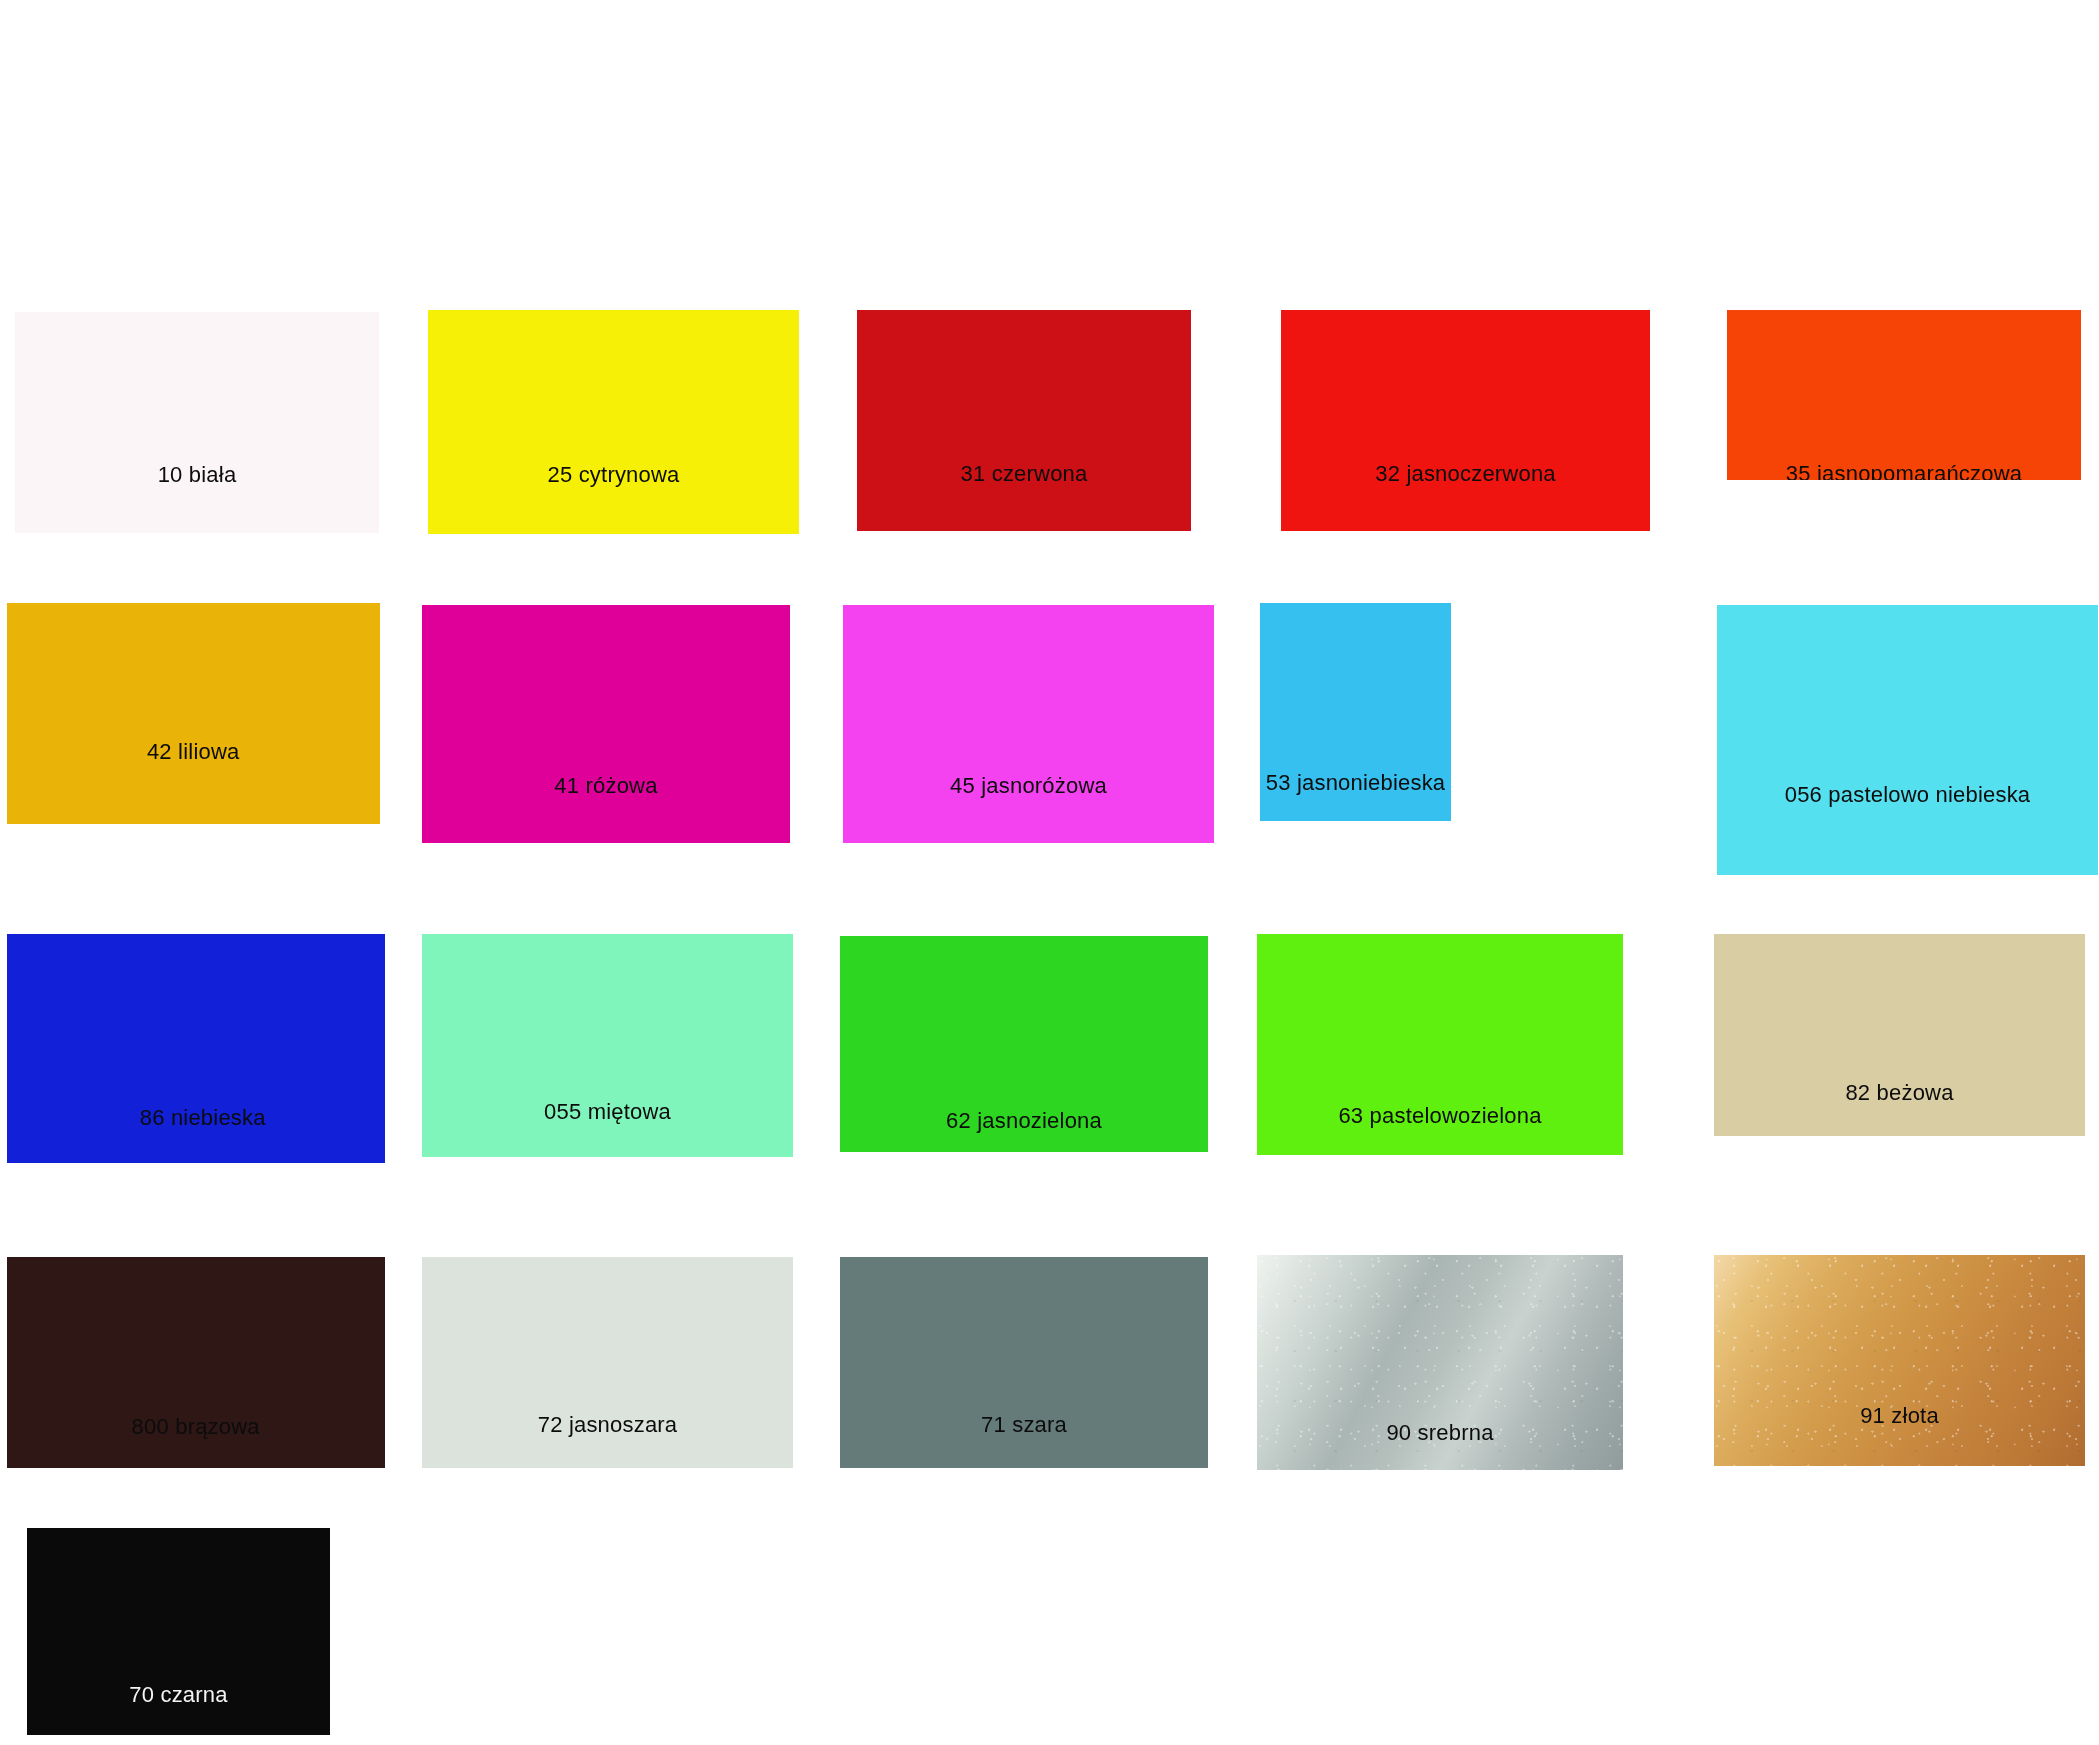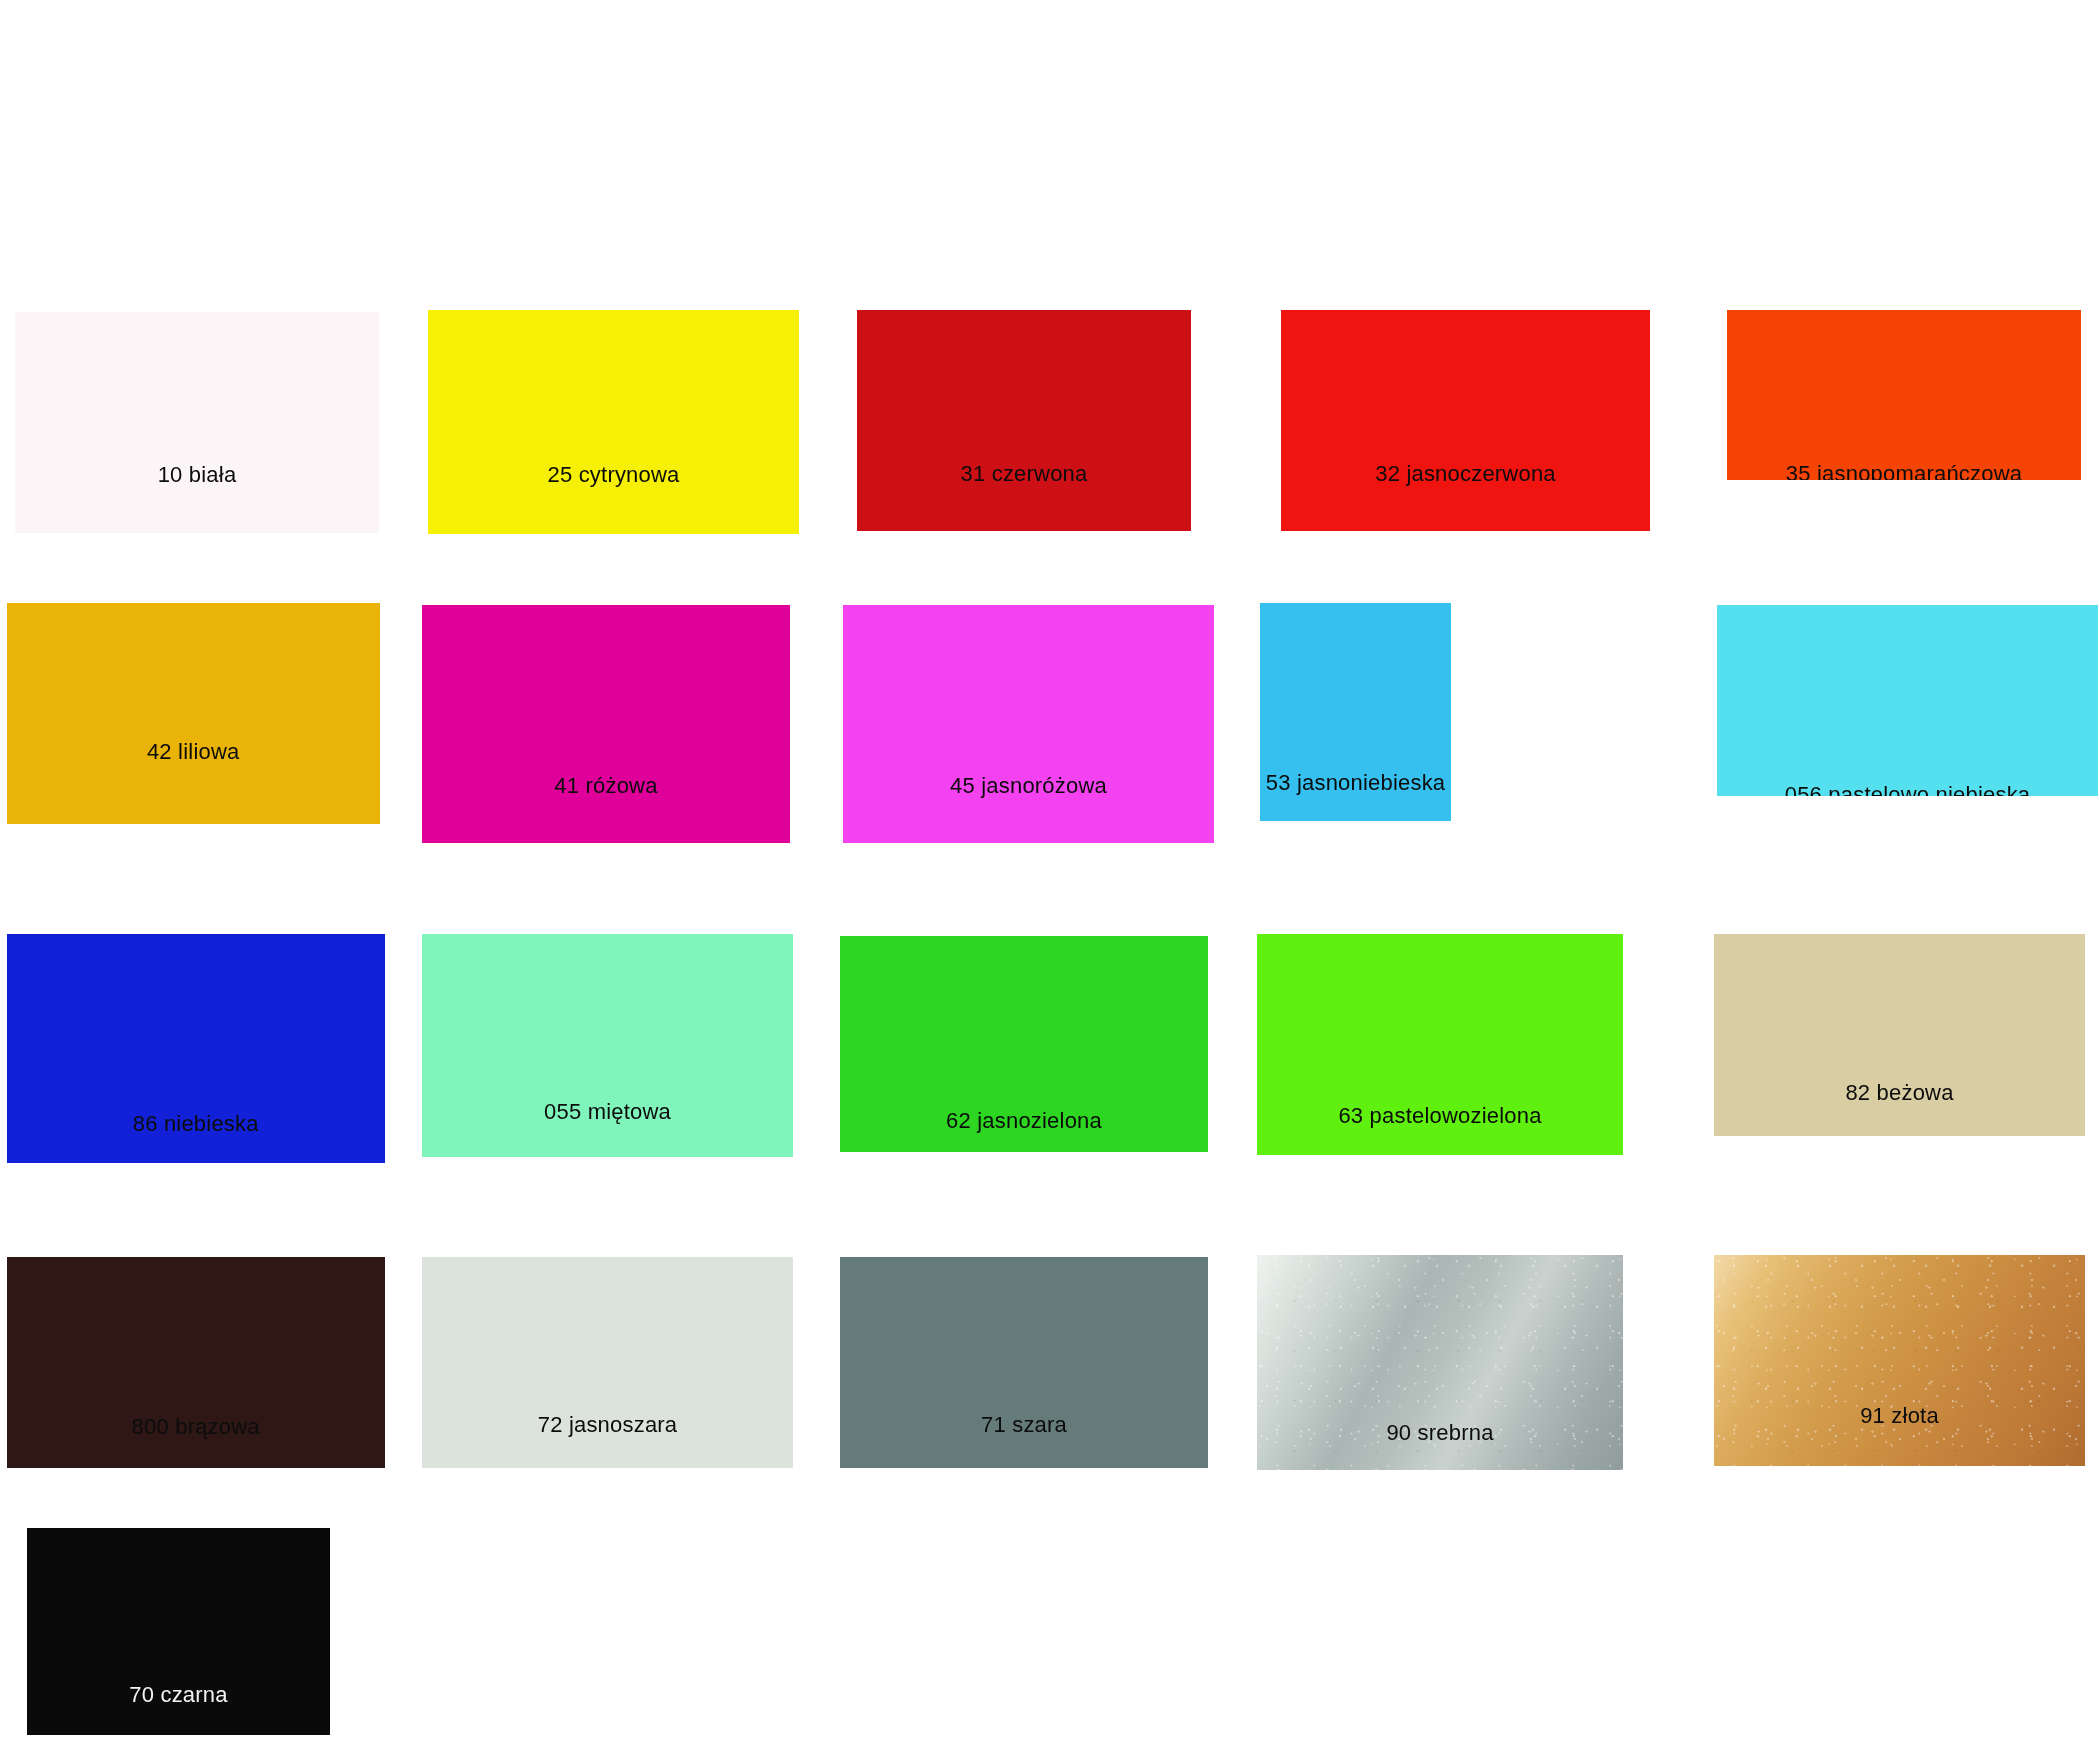--- a/index.html
+++ b/index.html
@@ -95,25 +95,25 @@
     </div>
     <div class="swatch" style="left: 422px; top: 605px; width: 368px; height: 238px; background: rgb(222, 0, 153);">
       <div class="swatch-label" style="top: 170px;">41 różowa</div>
     </div>
     <div class="swatch" style="left: 843px; top: 605px; width: 371px; height: 238px; background: rgb(245, 66, 240);">
       <div class="swatch-label" style="top: 170px;">45 jasnoróżowa</div>
     </div>
     <div class="swatch" style="left: 1260px; top: 603px; width: 191px; height: 218px; background: rgb(53, 192, 240);">
       <div class="swatch-label" style="top: 169px;">53 jasnoniebieska</div>
     </div>
-    <div class="swatch" style="left: 1717px; top: 605px; width: 381px; height: 191px; background: rgb(85, 224, 240);">
+    <div class="swatch" style="left: 1717px; top: 605px; width: 381px; height: 270px; background: rgb(85, 224, 240);">
       <div class="swatch-label" style="top: 179px;">056 pastelowo niebieska</div>
     </div>
     <div class="swatch" style="left: 6.7px; top: 934px; width: 378px; height: 229px; background: rgb(18, 32, 216);">
-      <div class="swatch-label" style="top: 179px;">86 niebieska</div>
+      <div class="swatch-label" style="top: 173px; padding-left: 7px;">86 niebieska</div>
     </div>
     <div class="swatch" style="left: 422px; top: 934px; width: 371px; height: 223px; background: rgb(128, 245, 187);">
       <div class="swatch-label" style="top: 167px;">055 miętowa</div>
     </div>
     <div class="swatch" style="left: 840px; top: 936px; width: 368px; height: 216px; background: rgb(45, 214, 32);">
       <div class="swatch-label" style="top: 174px;">62 jasnozielona</div>
     </div>
     <div class="swatch" style="left: 1257px; top: 934px; width: 366px; height: 221px; background: rgb(96, 240, 16);">
       <div class="swatch-label" style="top: 171px;">63 pastelowozielona</div>
     </div>

